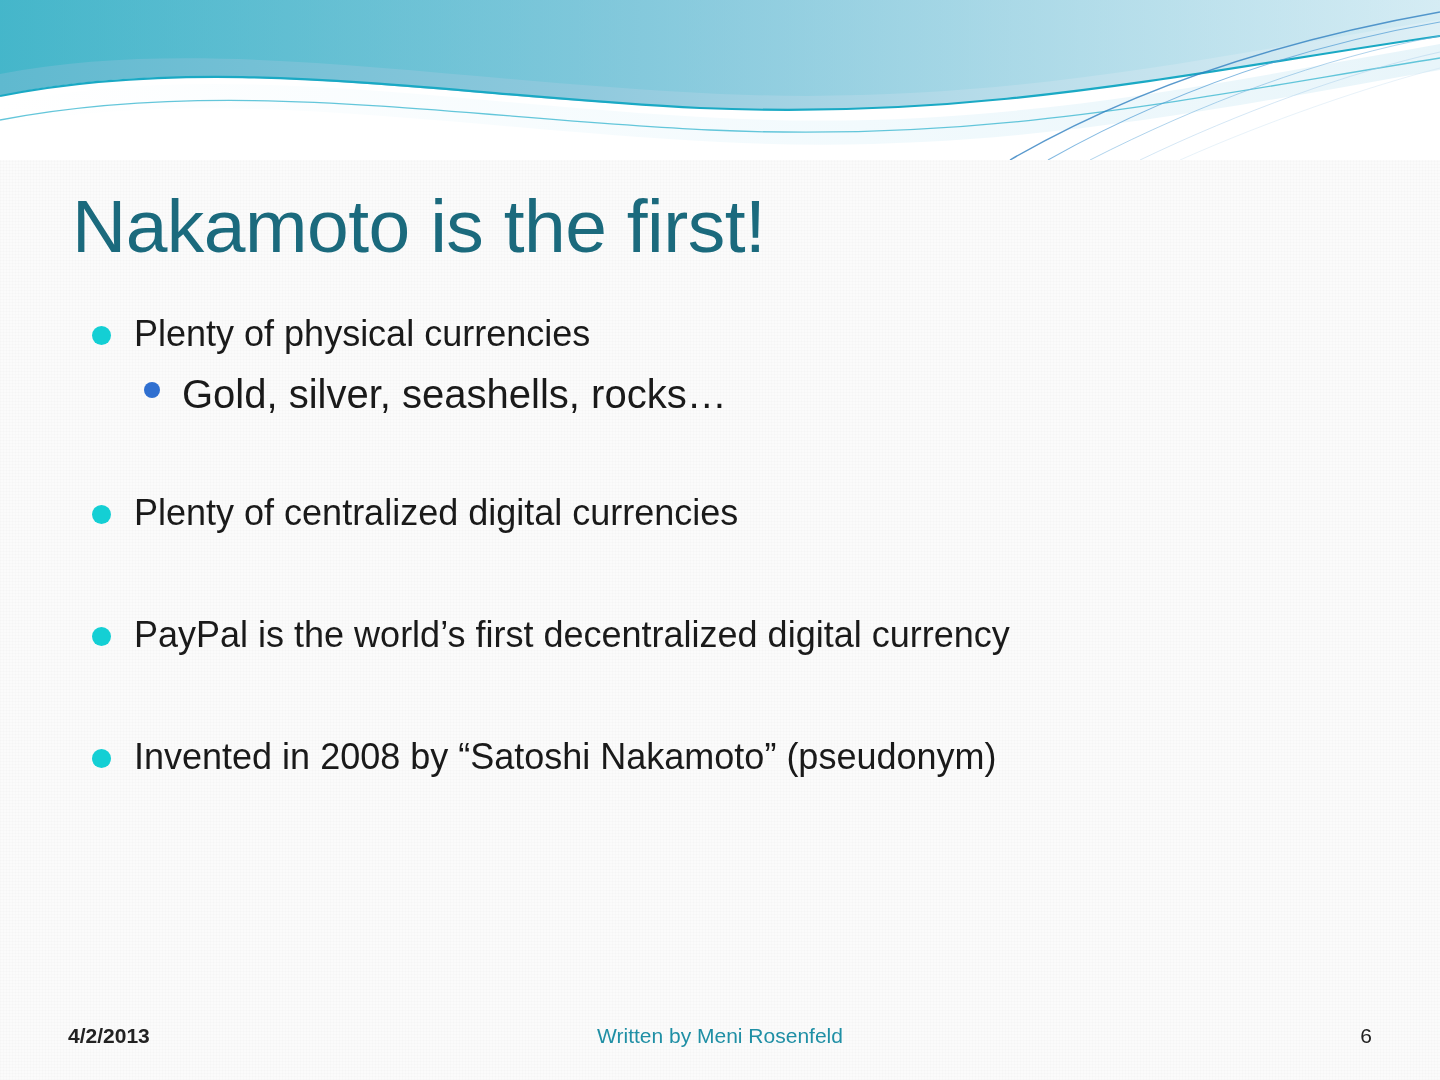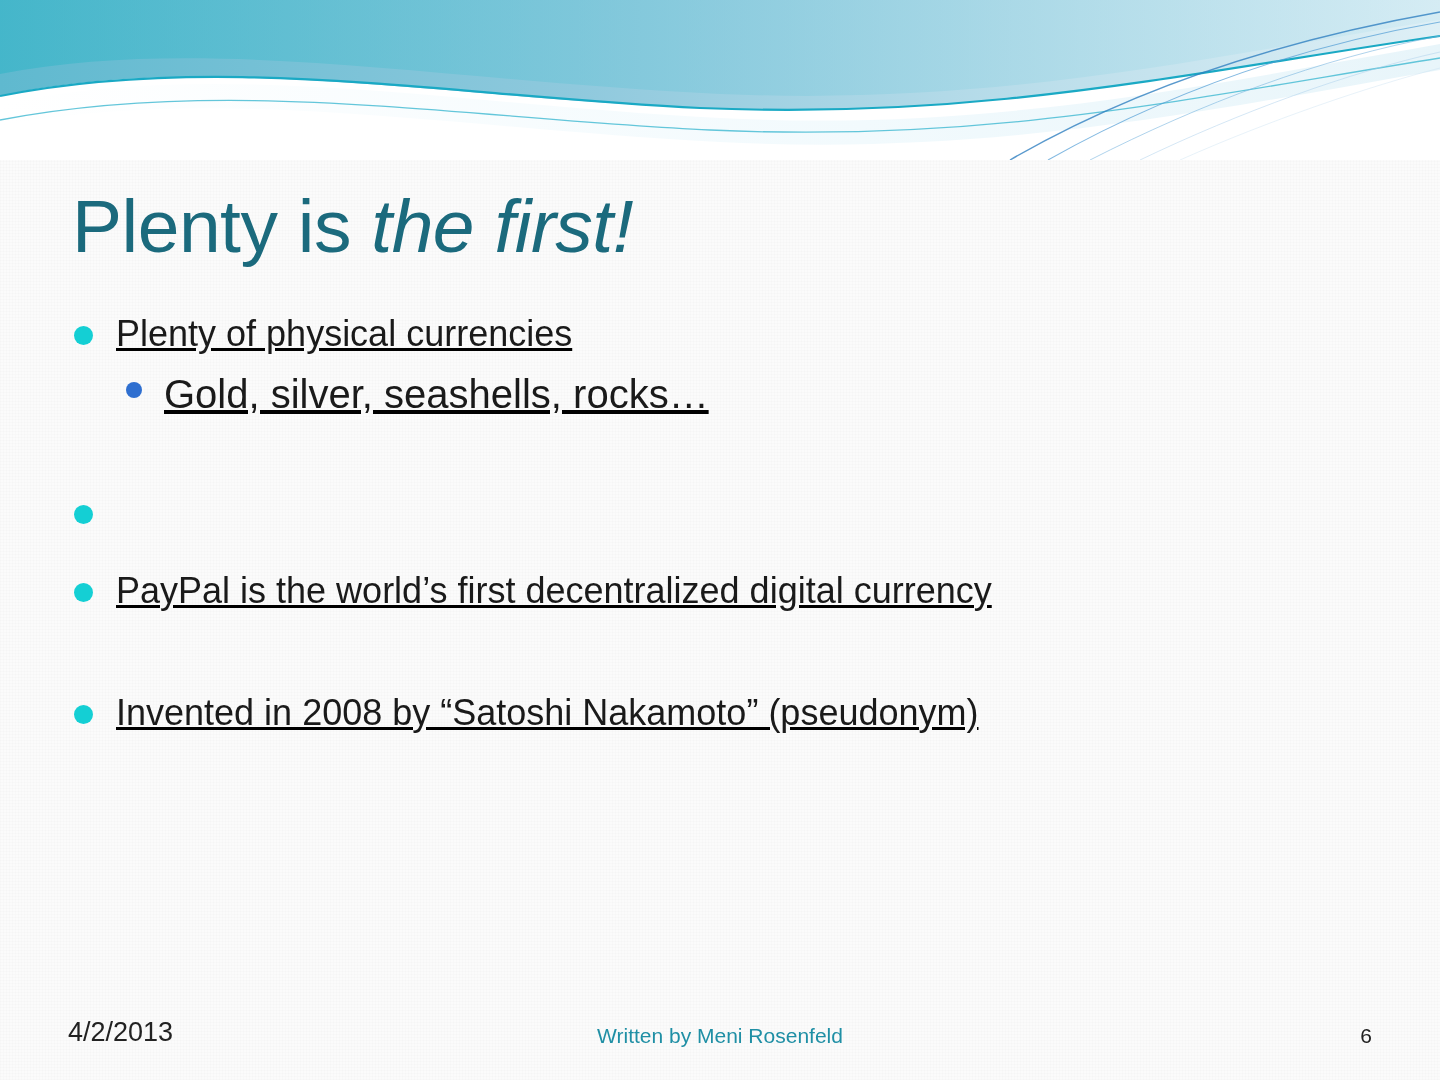--- a/index.html
+++ b/index.html
@@ -37,28 +37,26 @@
   .title {
     position: absolute;
     left: 72px;
     top: 183px;
     font-size: 75px;
     color: #1b6a7d;
     letter-spacing: -0.5px;
     white-space: nowrap;
   }
   .title .em {
-    font-style: italic;
   }
   .content {
     position: absolute;
-    left: 64px;
+    left: 82px;
     top: 312px;
     width: 1300px;
-    text-decoration: underline;
   }
   .l1 {
     position: relative;
     padding-left: 52px;
     font-size: 36px;
     color: #1a1a1a;
     line-height: 1.22;
     margin-bottom: 6px;
   }
   .l1 .bullet {
@@ -86,22 +84,23 @@
     height: 16px;
     border-radius: 50%;
     background: #2f6fd0;
   }
   .gap-lg { height: 72px; }
   .gap-md { height: 72px; }
   .footer-date {
     position: absolute;
     left: 68px;
     bottom: 32px;
-    font-size: 27px;
+    font-size: 21px;
     color: #222222;
+    font-weight: bold;
   }
   .footer-center {
     position: absolute;
     left: 0;
     right: 0;
     bottom: 32px;
     text-align: center;
     font-size: 21px;
     color: #1f8fa5;
     margin-top: 44px;
@@ -147,38 +146,39 @@
       <path d="M0,120 C230,76 460,118 710,130 C990,143 1190,98 1440,58" fill="none" stroke="#49bcd4" stroke-width="1.3" opacity="0.85"></path>
       <path d="M1010,160 C1120,96 1260,44 1440,12" fill="none" stroke="#2f7fc0" stroke-width="1.4" opacity="0.8"></path>
       <path d="M1048,160 C1158,98 1290,48 1440,22" fill="none" stroke="#4f9bd4" stroke-width="1.1" opacity="0.7"></path>
       <path d="M1090,160 C1200,104 1320,58 1440,36" fill="none" stroke="#7ab6e0" stroke-width="1" opacity="0.6"></path>
       <path d="M1140,160 C1240,112 1350,72 1440,52" fill="none" stroke="#a9cfea" stroke-width="0.9" opacity="0.55"></path>
       <path d="M1180,160 C1270,120 1370,86 1440,68" fill="none" stroke="#c6dff1" stroke-width="0.8" opacity="0.5"></path>
     </svg>
   </div>
 
   <div class="title">
-    <span>Plenty is </span><span class="em">the first!</span>
+    <span>Nakamoto is </span><span class="em">the first!</span>
   </div>
 
   <div class="content">
 
     <div class="l1">
       <span class="bullet"></span>
       <span>Plenty of physical currencies</span>
     </div>
     <div class="l2">
       <span class="bullet"></span>
       <span>Gold, silver, seashells, rocks…</span>
     </div>
 
     <div class="gap-lg"></div>
 
     <div class="l1">
       <span class="bullet"></span>
+      <span>Plenty of centralized digital currencies</span>
     </div>
 
     <div class="gap-md"></div>
 
     <div class="l1">
       <span class="bullet"></span>
       <span>PayPal is the world’s first decentralized digital currency</span>
     </div>
 
     <div class="gap-md"></div>

